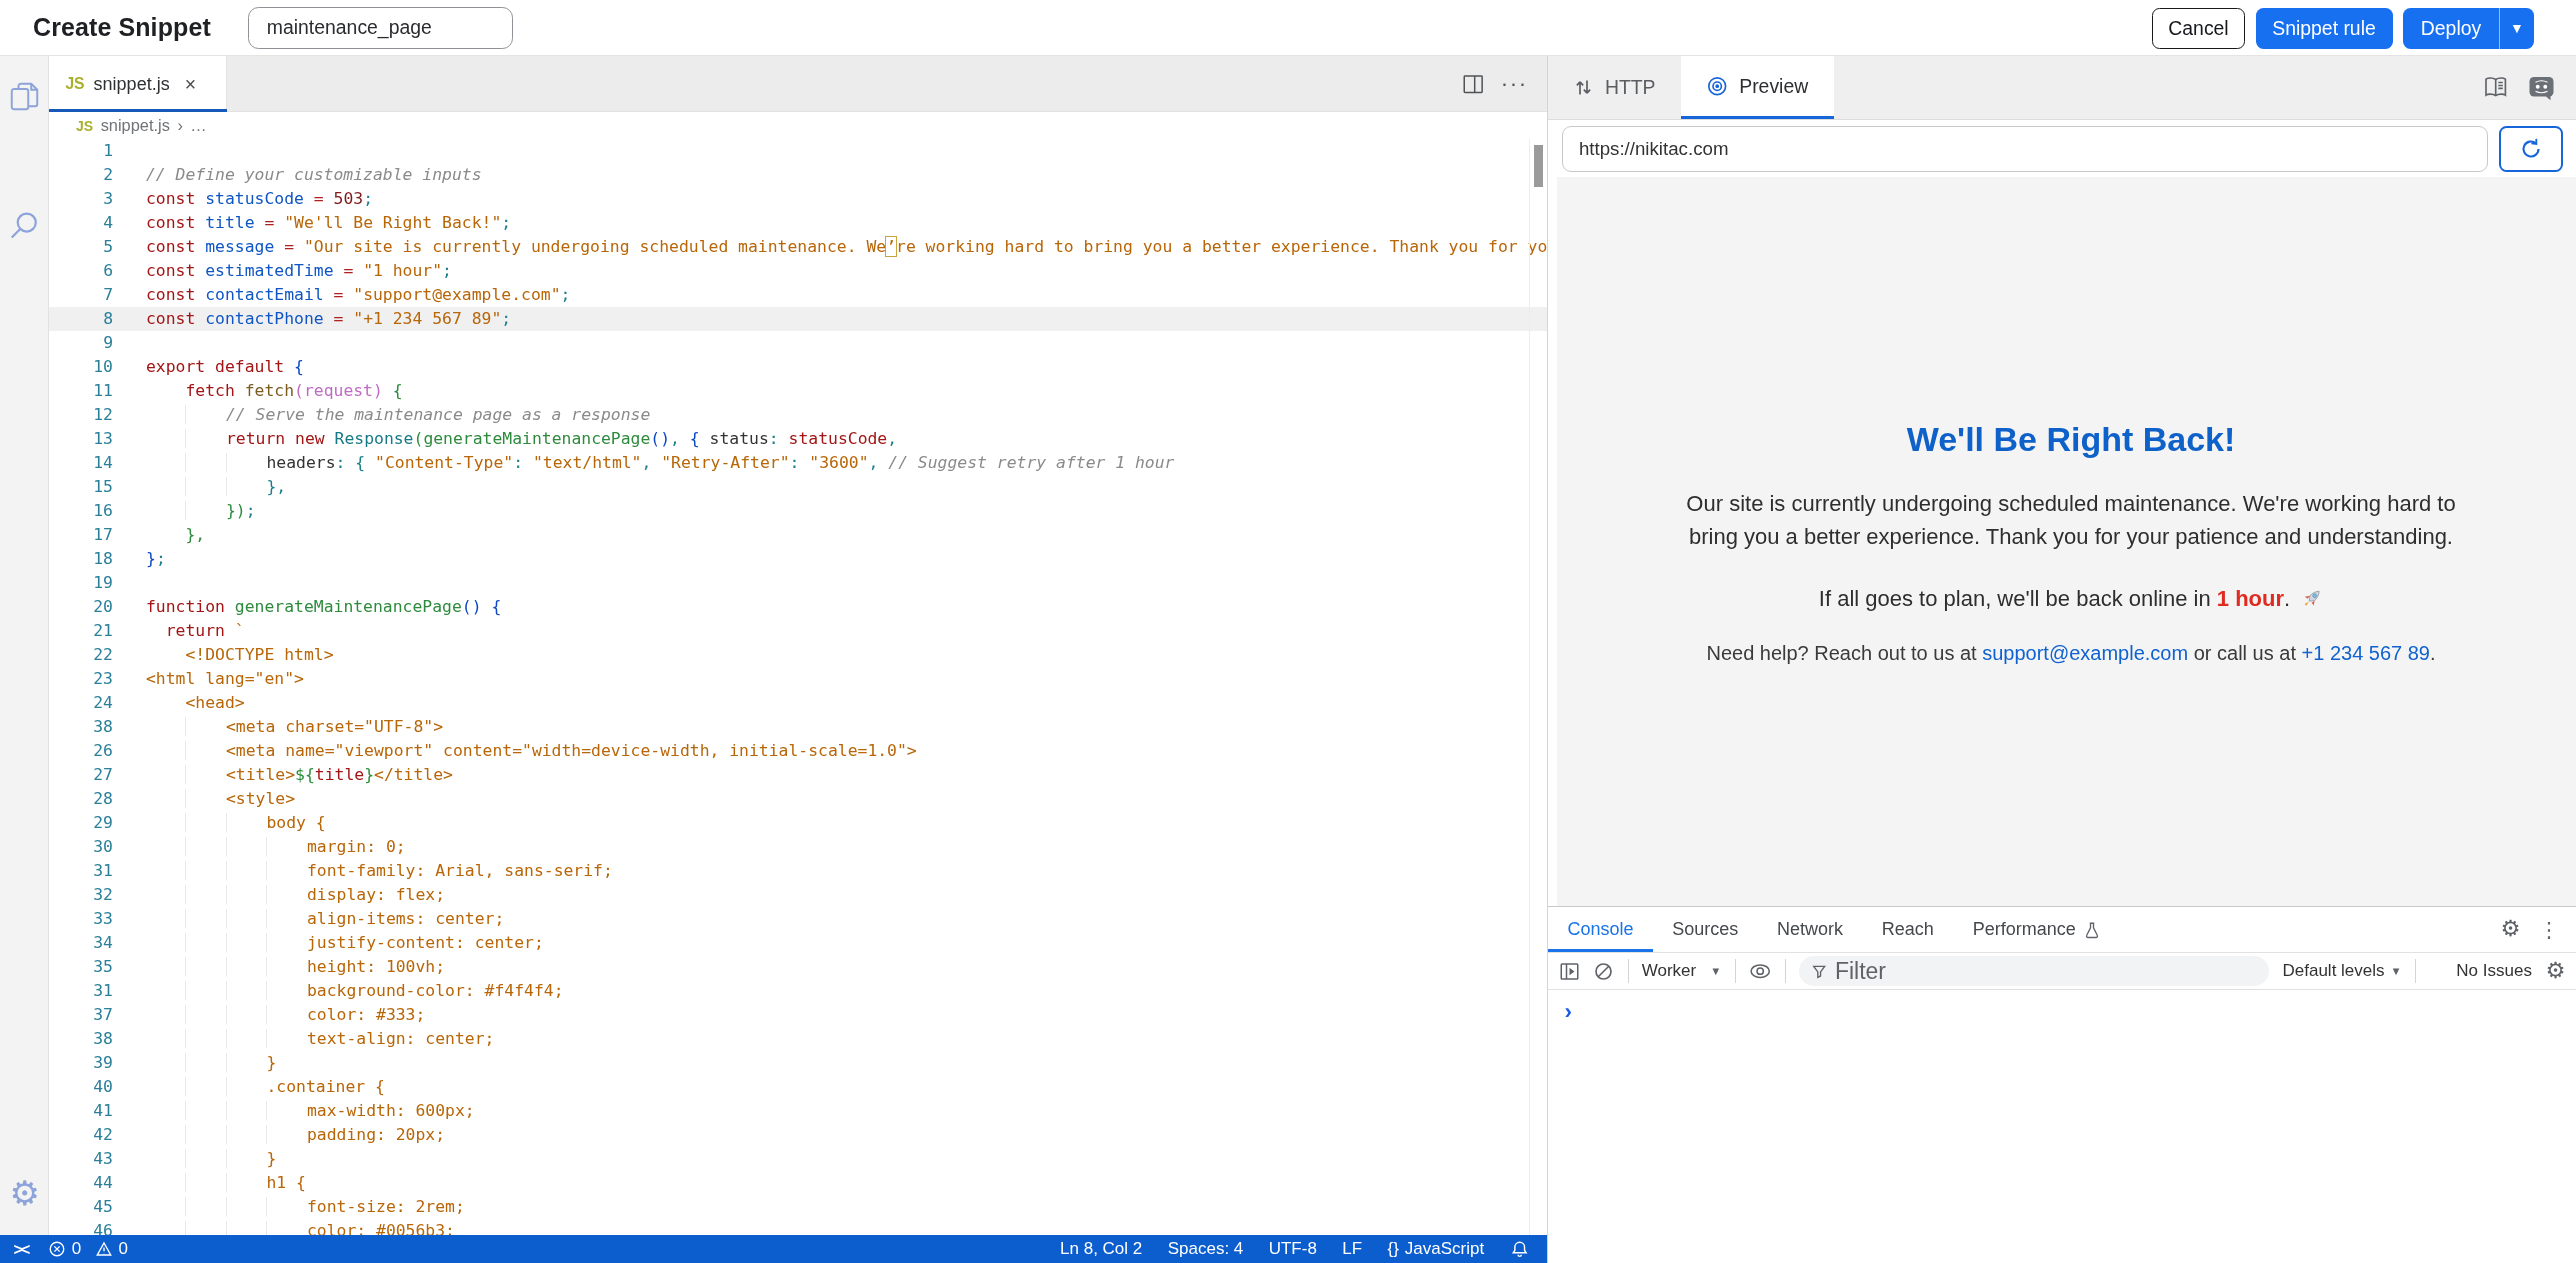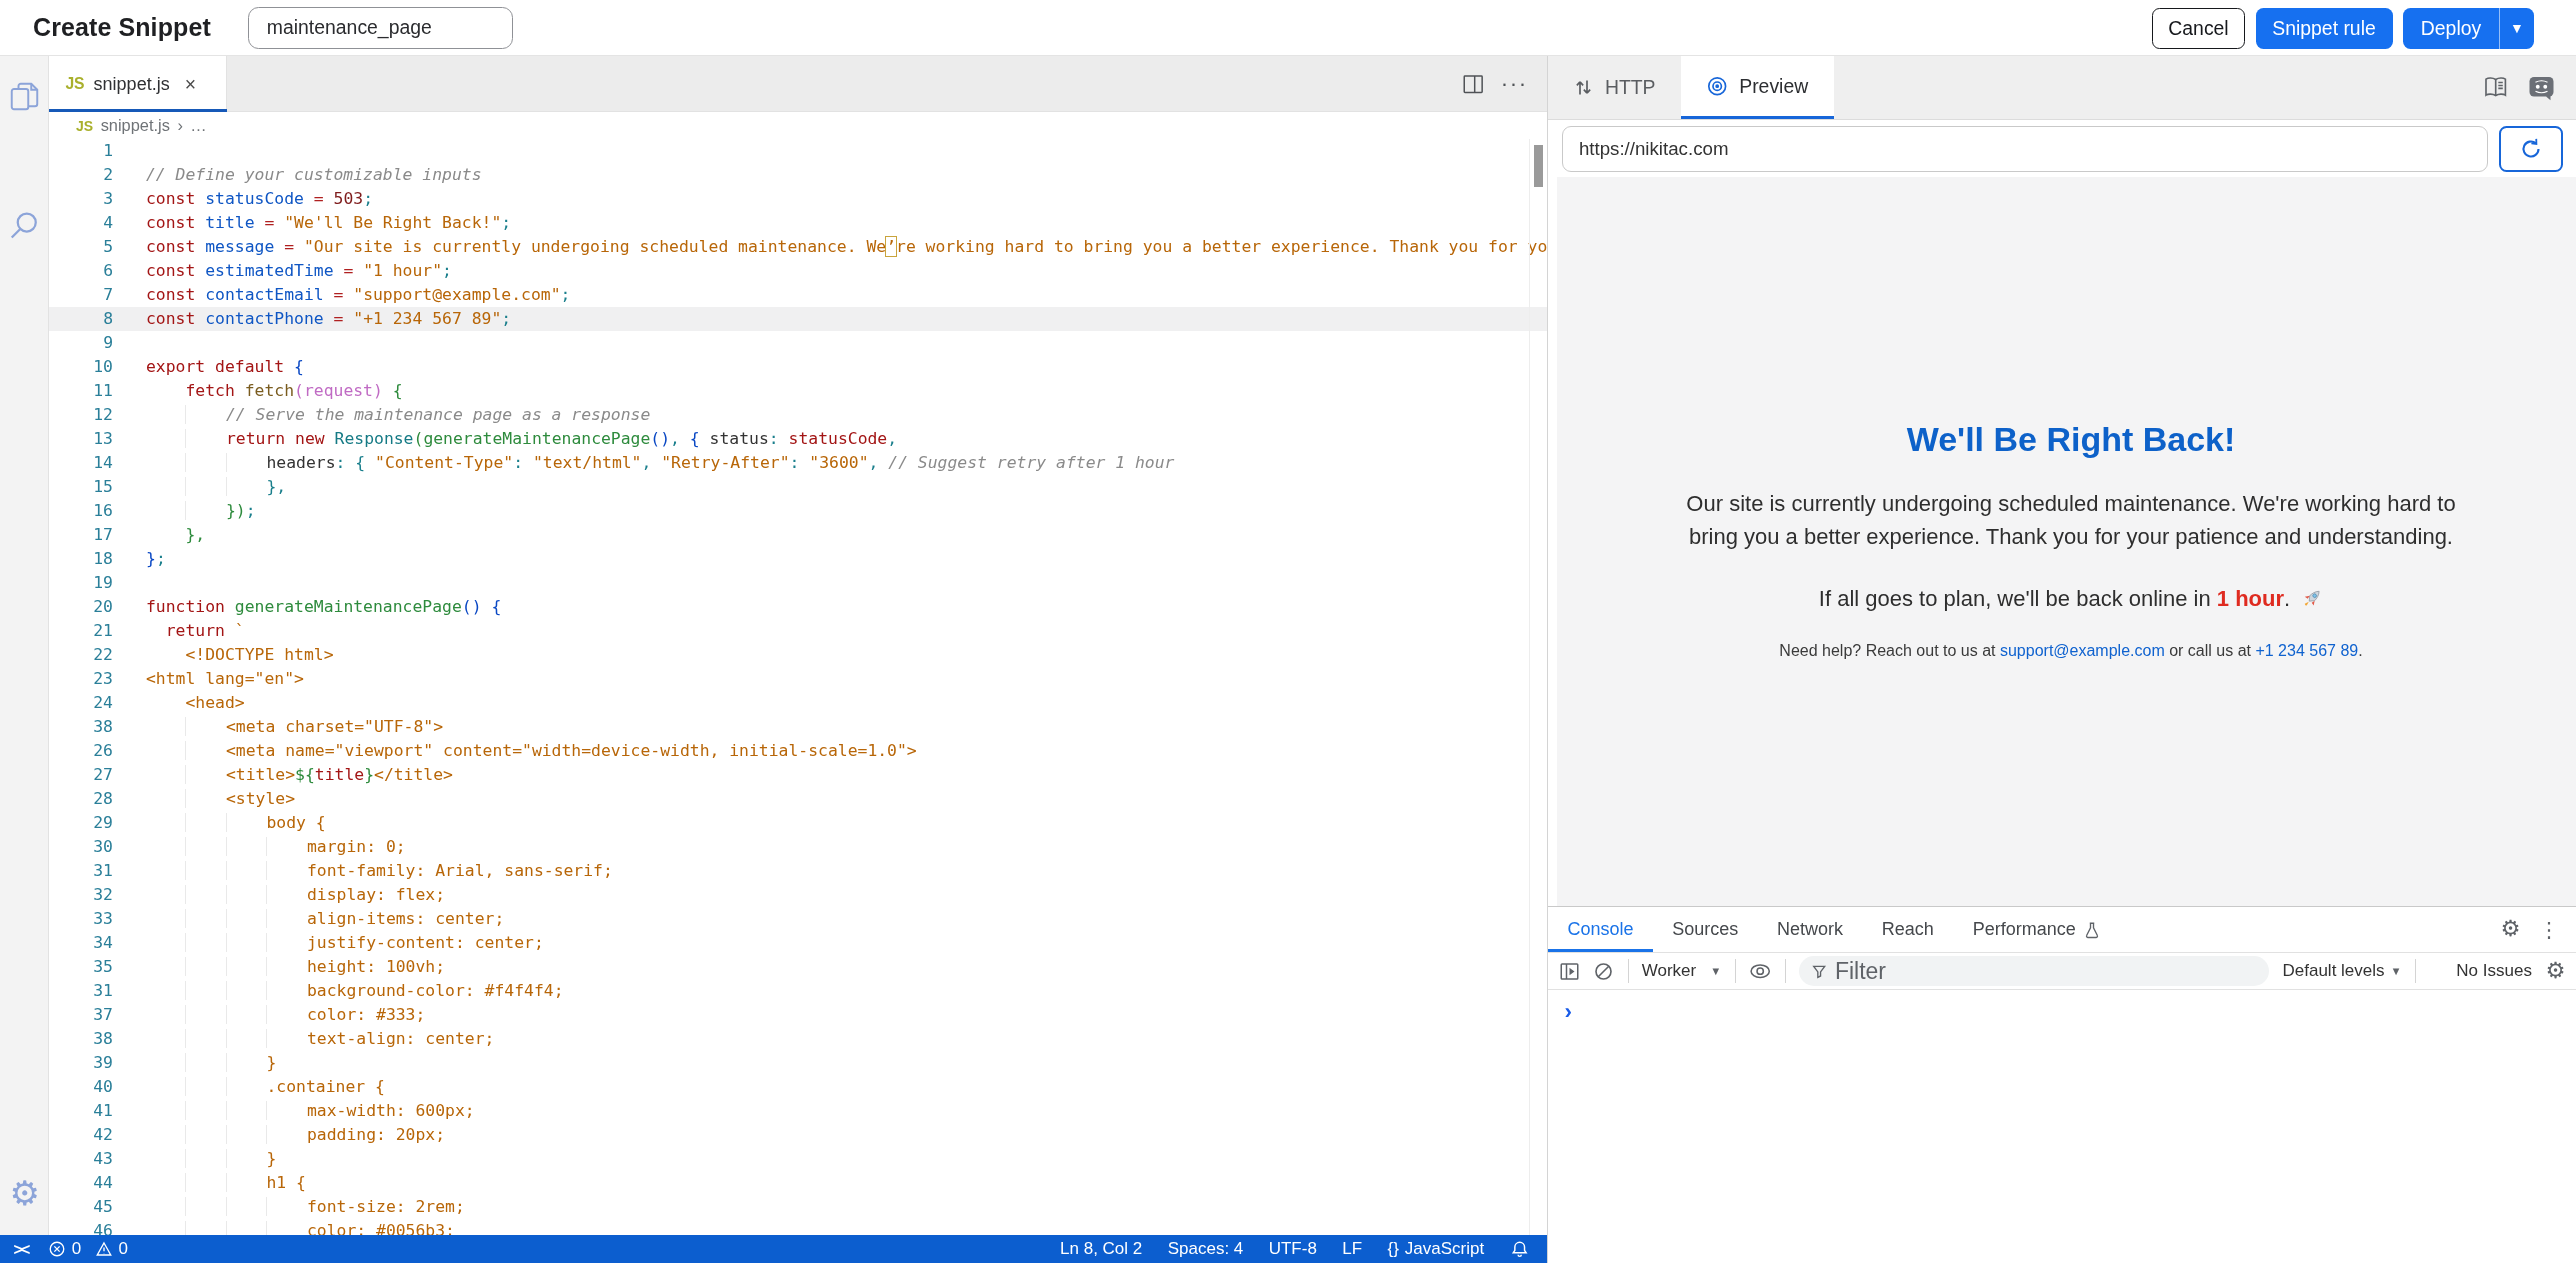--- a/index.html
+++ b/index.html
@@ -70,21 +70,21 @@
   .urlrow { position:absolute; left:0; top:64px; width:1028px; height:57px; background:#fff; display:flex; align-items:center; padding:0 13.5px; gap:10.5px; }
   .url-input { flex:1; height:46px; border:1.5px solid #c9c9c9; border-radius:9px; font-size:18.7px; color:#333; padding:0 16.4px; font-family:"Liberation Sans",sans-serif; }
   .refresh-btn { width:64px; height:46px; border:2.2px solid #1766d9; border-radius:7.5px; background:#fff; display:flex; align-items:center; justify-content:center; }
 
   .previewarea { position:absolute; left:9px; top:121px; width:1028px; height:729px; background:#f4f4f5; overflow:hidden; }
   .pv-content { width:912px; margin:0 auto; text-align:center; }
   .pv-title { margin-top:243px; font-size:34px; font-weight:700; color:#0d61c9; font-family:"Liberation Sans",sans-serif; }
   .pv-p { margin-top:28px; font-size:22px; color:#2e2e2e; line-height:33px; }
   .pv-eta { margin-top:33px; font-size:22px; color:#2e2e2e; }
   .pv-eta .red { color:#df2b20; font-weight:700; }
-  .pv-contact { margin-top:30px; font-size:16px; color:#3a3a3a; }
+  .pv-contact { margin-top:30px; font-size:20px; color:#3a3a3a; }
   .pv-link { color:#0f62cf; }
   .rocket { display:inline-block; vertical-align:-3px; margin-left:4.5px; }
 
   
   .console { position:absolute; left:0; top:850px; width:1028px; height:357px; background:#fff; border-top:0.7px solid #c9c9c9; }
   .con-tabs { display:flex; align-items:stretch; height:46px; border-bottom:0.7px solid #e1e1e1; font-size:18px; color:#45484c; }
   .con-tab { display:flex; align-items:center; padding:0 19.4px; gap:7.5px; }
   .con-tab.active { color:#1a73e8; box-shadow:inset 0 -3px 0 #1a73e8; }
   .con-tab-right { margin-left:auto; display:flex; align-items:center; gap:18px; margin-right:16.4px; color:#5f6368; }
   .con-toolbar { display:flex; align-items:center; height:37px; border-bottom:0.7px solid #e1e1e1; padding:0 10.5px; gap:13.5px; color:#5f6368; }

